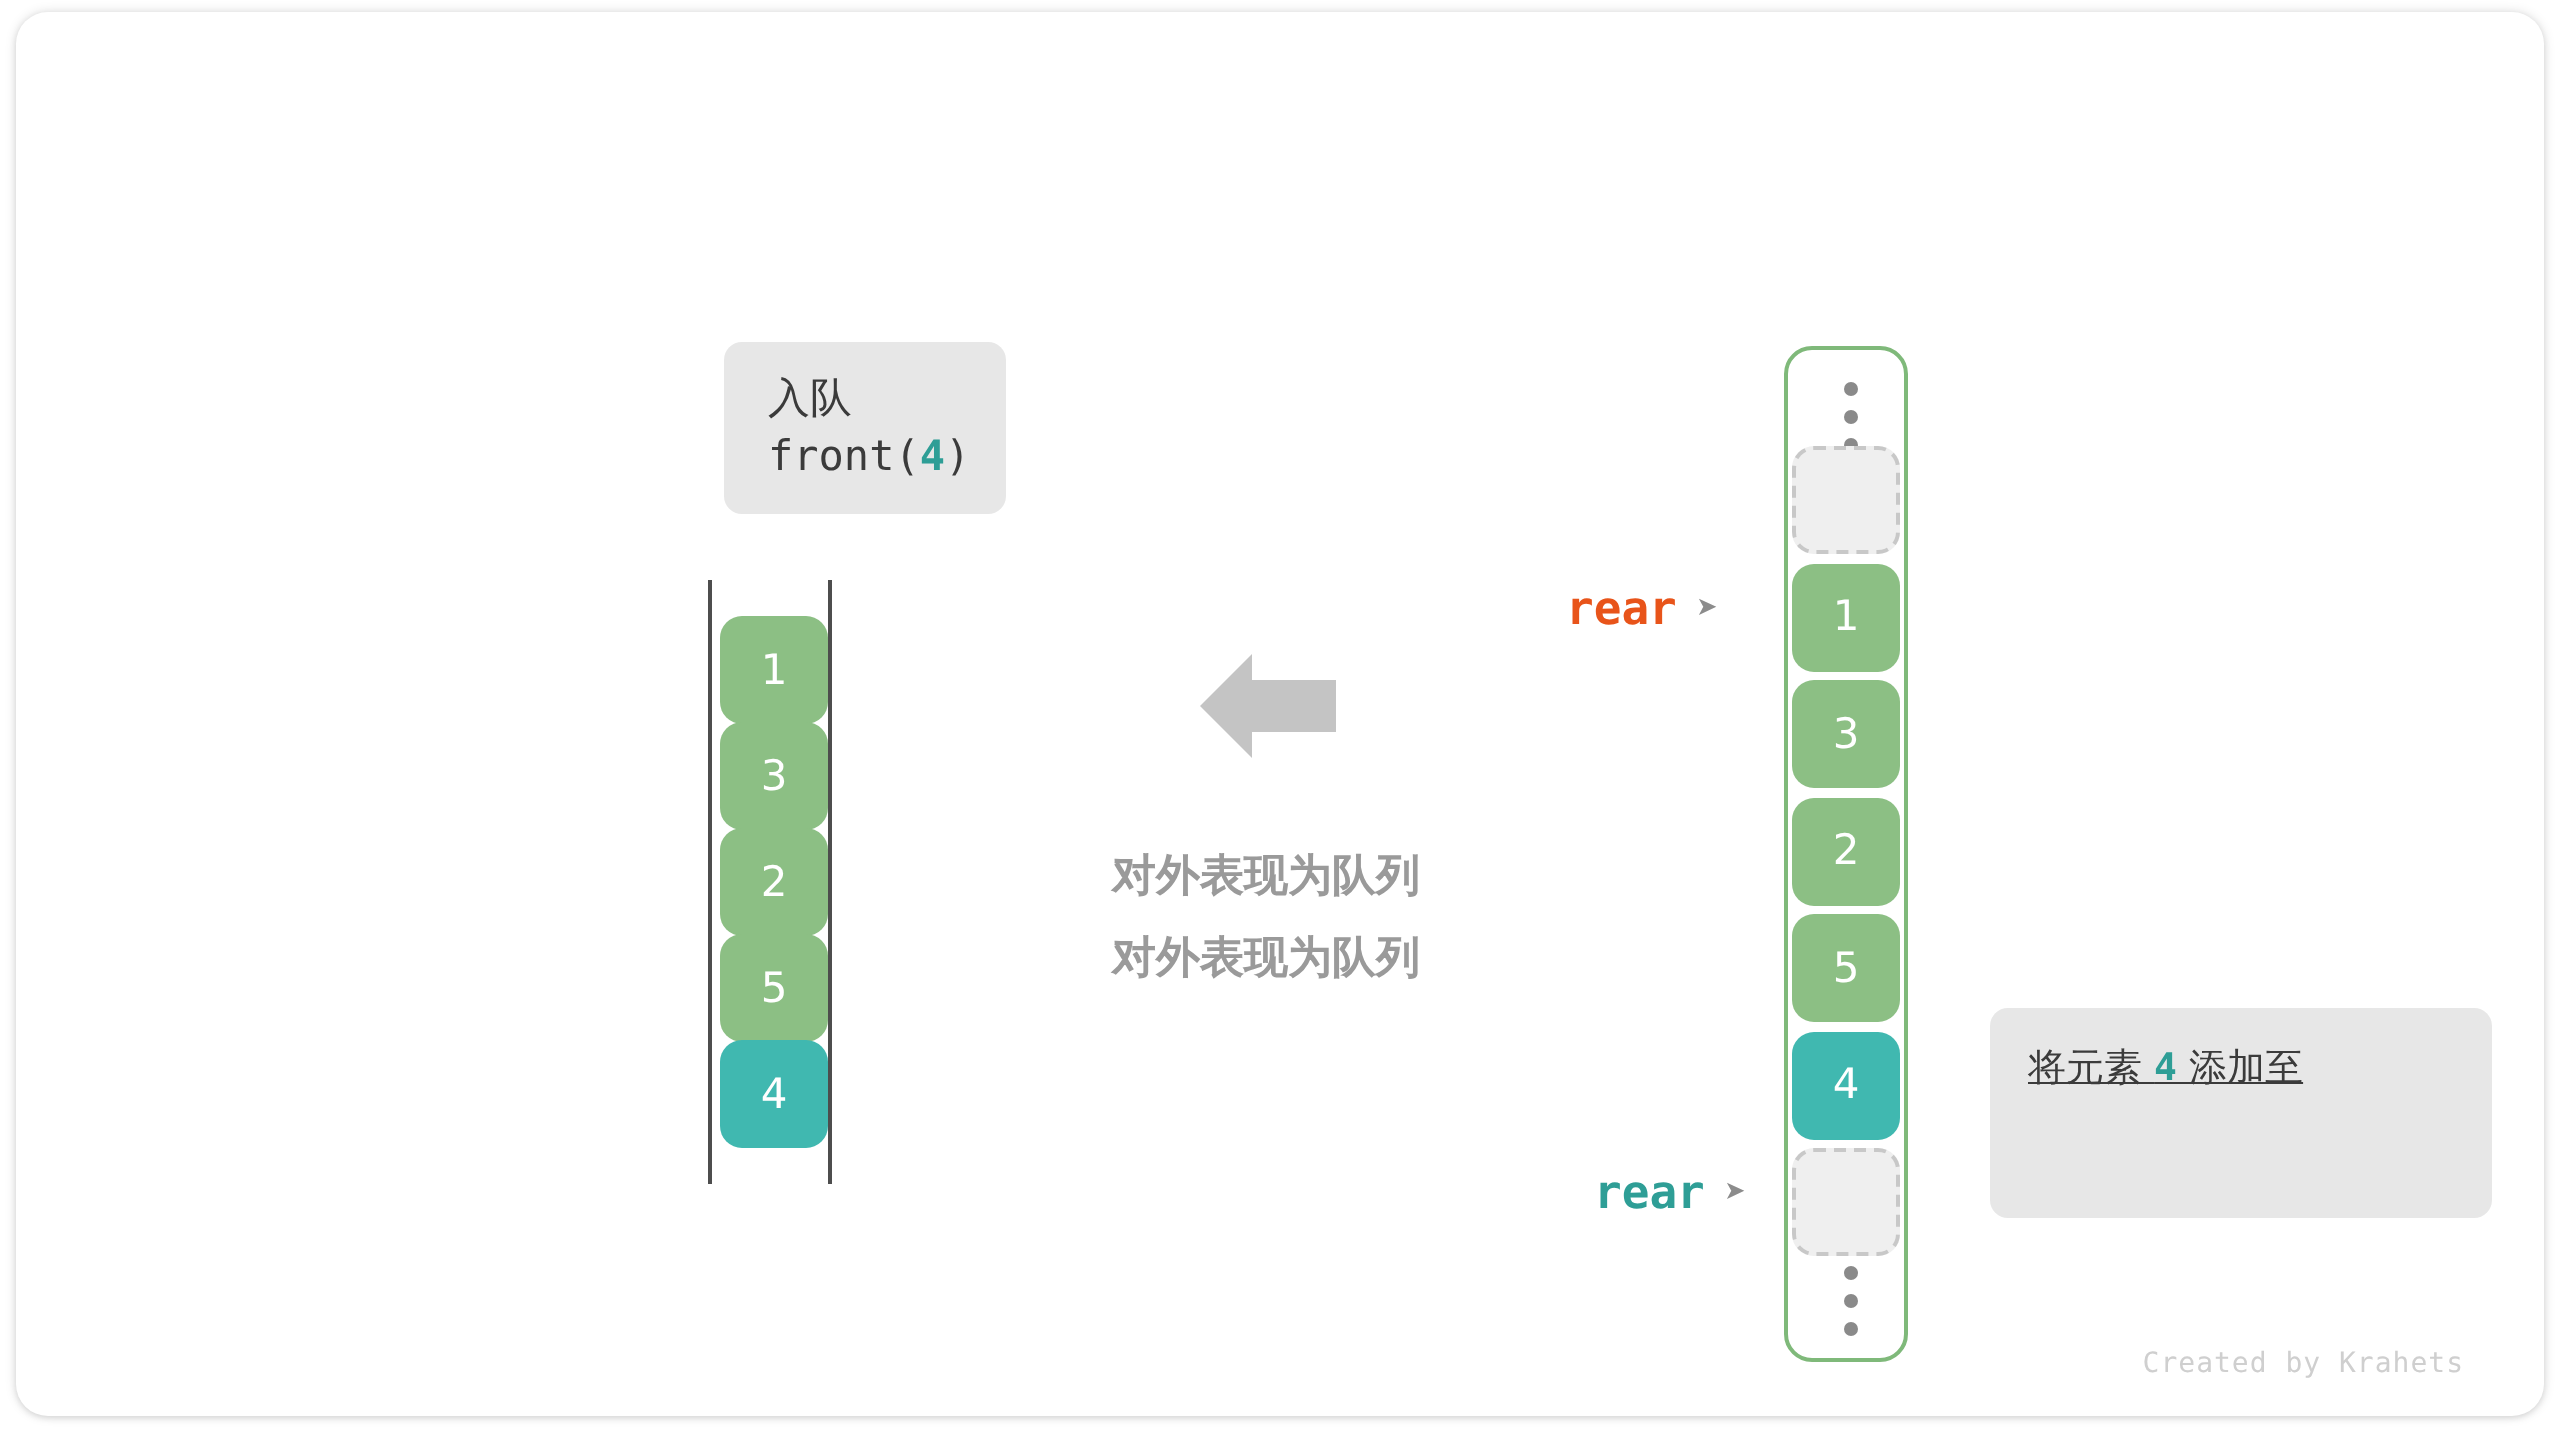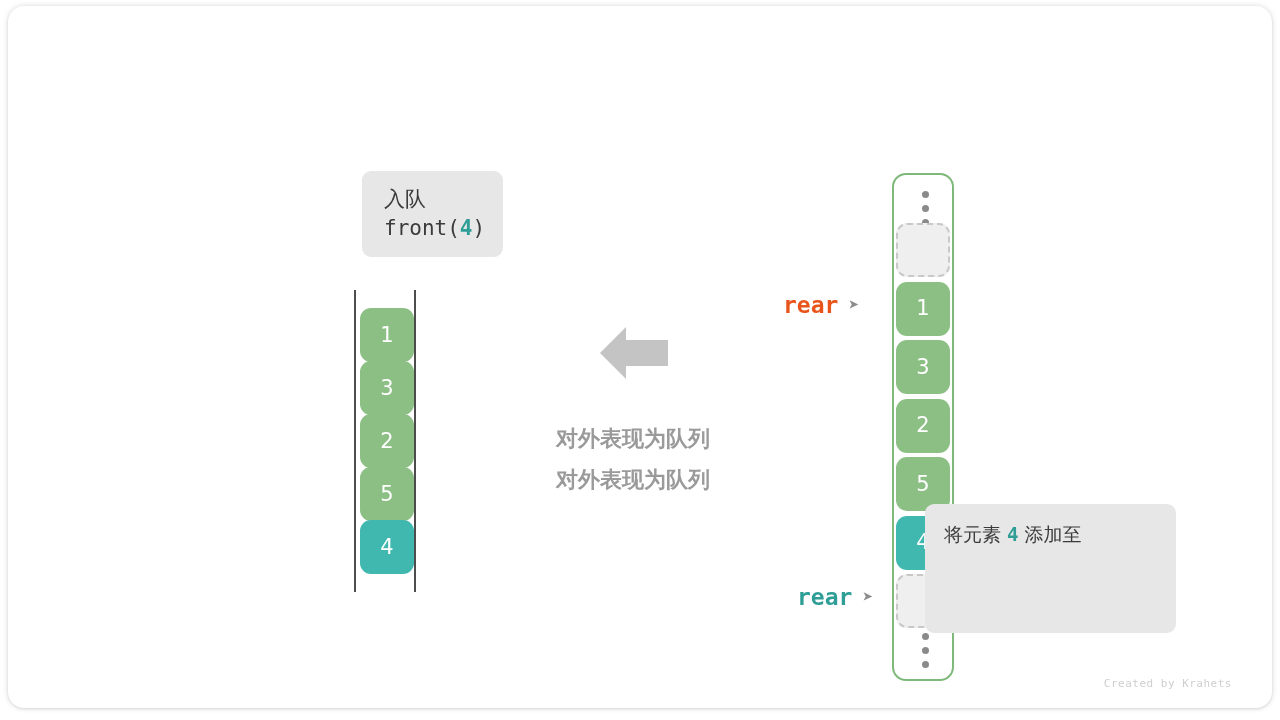--- a/index.html
+++ b/index.html
@@ -163,29 +163,30 @@
     color: #8c8c8c;
     font-size: 18px;
     line-height: 1;
   }
   #pointer-front { left: 775px; top: 286px; color: #e8541a; }
   #pointer-rear  { left: 789px; top: 578px; color: #2e9e96; }
 
   
   #note-box {
     position: absolute;
-    left: 917px;
+    left: 987px;
     top: 498px;
     width: 251px;
-    height: 129px;
+    height: 105px;
     background: #e7e7e7;
     border-radius: 9px;
     box-sizing: border-box;
     padding: 13px 0 0 19px;
     color: #3b3b3b;
+    text-decoration: underline;
   }
   #note-box .note-line {
     font-family: "DejaVu Sans", sans-serif;
     font-size: 19px;
     line-height: 35px;
     white-space: pre;
   }
   .mono-teal {
     font-family: "DejaVu Sans Mono", monospace;
     font-weight: bold;
@@ -196,21 +197,21 @@
     color: #3b3b3b;
   }
 
   
   #watermark {
     position: absolute;
     right: 40px;
     bottom: 18px;
     color: #cfcfcf;
     font-family: "DejaVu Sans Mono", monospace;
-    font-size: 11px;
+    font-size: 14px;
     letter-spacing: 0.5px;
   }
 </style>
 </head>
 <body>
 
 <div id="canvas">
 
   <div id="op-box">
     <div class="line-cn">入队</div>

